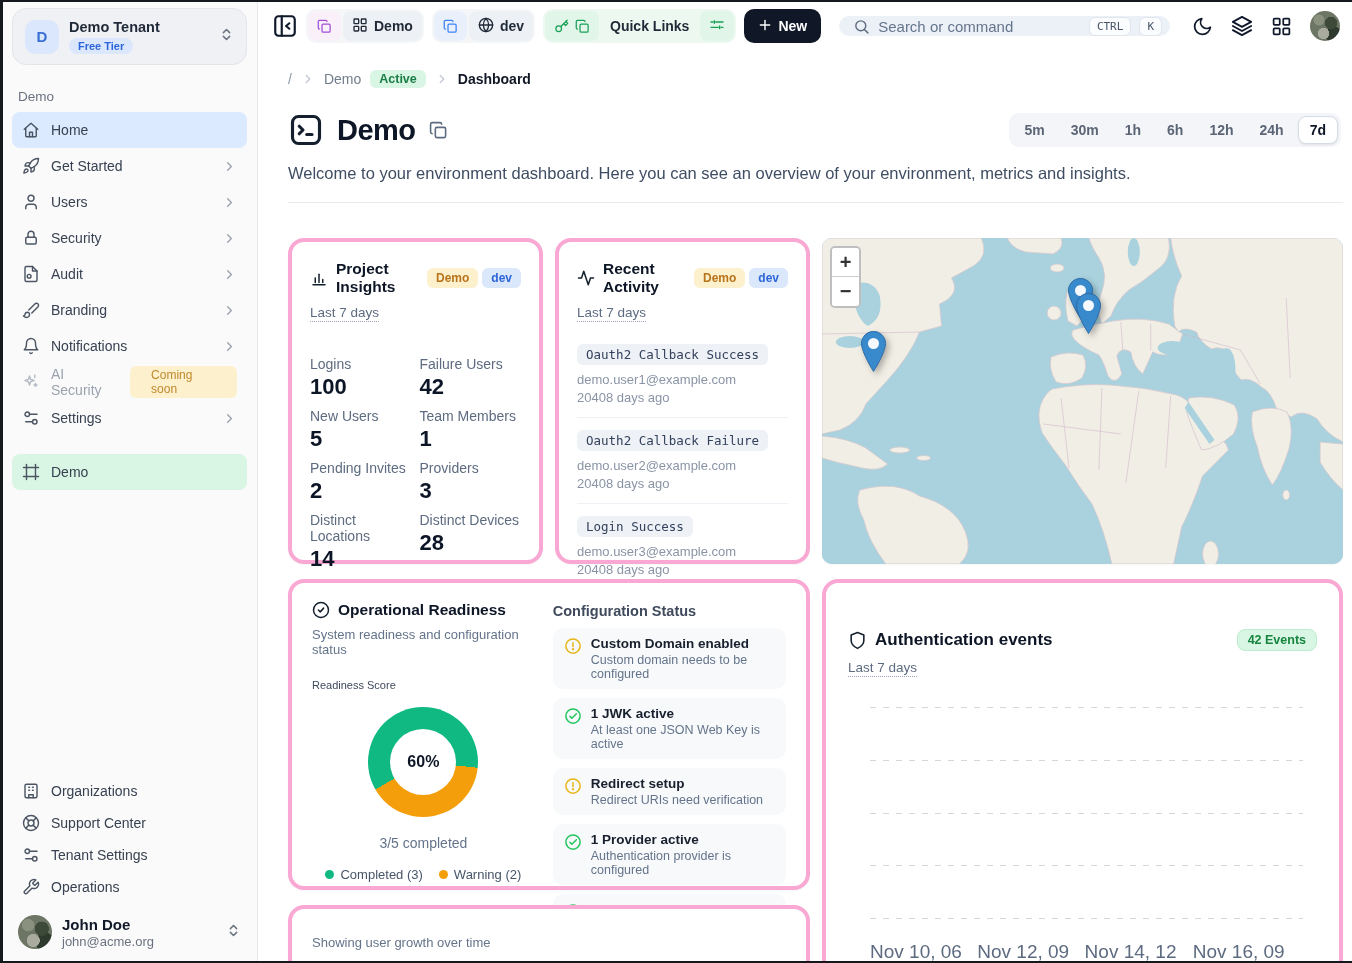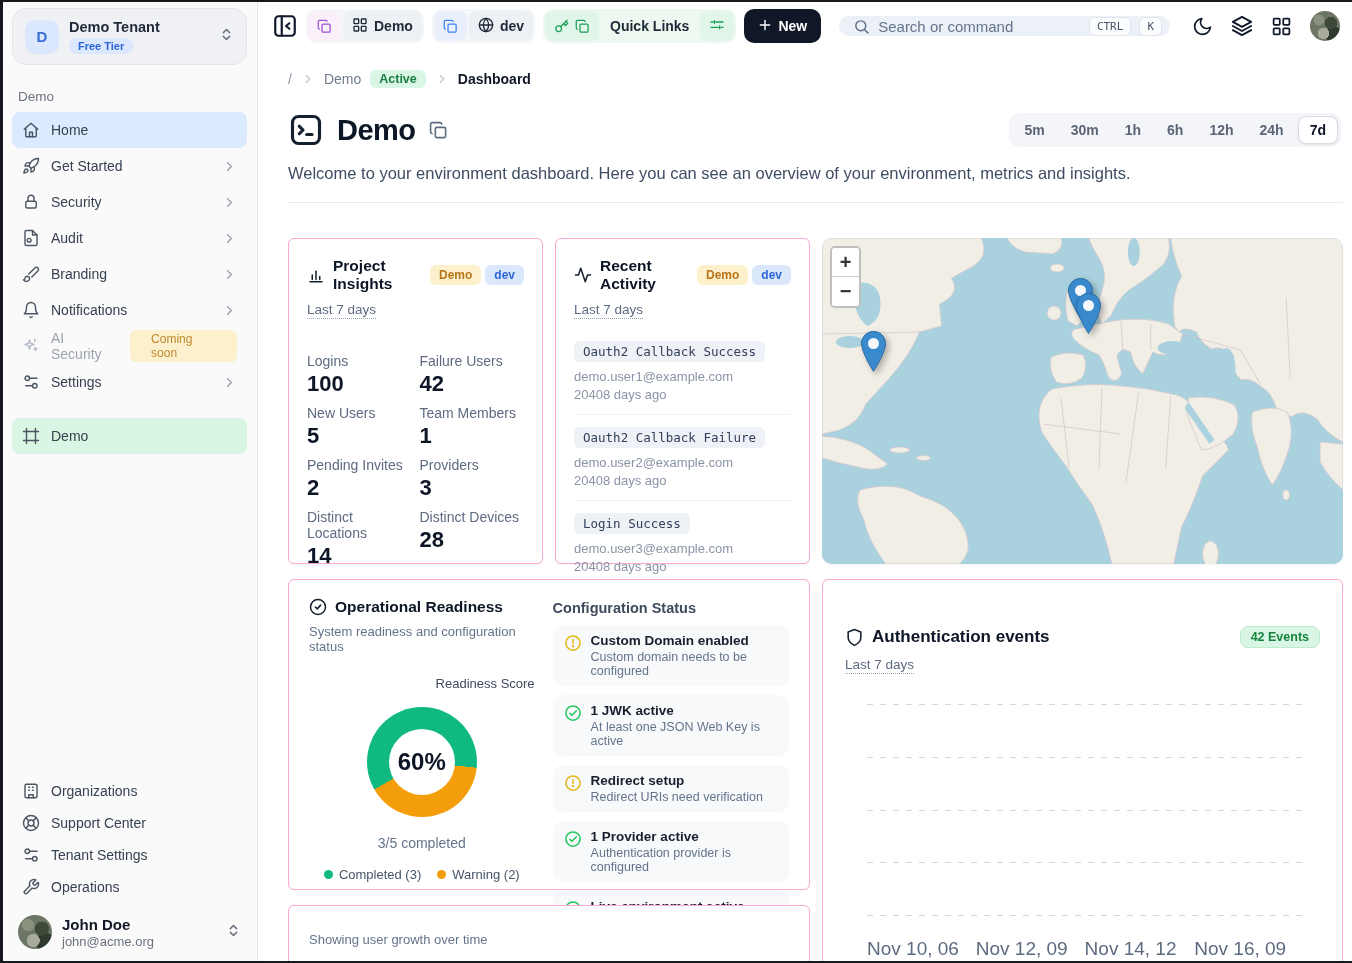--- a/index.html
+++ b/index.html
@@ -76,21 +76,21 @@
   .title-icon { display:flex; color:#15202e; }
   .page-title { font-size:29px; font-weight:800; color:#0d1626; letter-spacing:-0.5px; }
   .copy-icon { display:flex; color:#5d6b80; cursor:pointer; }
   .range-ctl { margin-left:auto; margin-right:2px; background:#f3f5f8; border-radius:10px; padding:3px; display:flex; gap:2px; }
   .range-btn { border:1px solid transparent; background:transparent; font-family:inherit; font-size:14px; font-weight:600; color:#5b6576; padding:5px 11px; border-radius:8px; cursor:pointer; }
   .range-btn.selected { background:#fff; border-color:#d6dce4; color:#0d1626; font-weight:700; box-shadow:0 1px 2px rgba(0,0,0,.08); }
   .subtitle { margin-top:16px; font-size:16.5px; color:#3f4d63; }
   .divider { height:1px; background:#e7eaee; margin-top:19px; }
 
   .grid { display:grid; grid-template-columns:255px 255px 1fr; grid-template-rows:326px 311px 150px; gap:15px 12px; margin-top:35px; }
-  .card { background:#fff; border:1px solid #f9a8d4; border-radius:6px; box-shadow:0 1px 2px rgba(16,23,42,.04); padding:18px; }
+  .card { background:#fff; border:4px solid #f9a8d4; border-radius:16px; box-shadow:0 1px 2px rgba(16,23,42,.04); padding:18px; }
   .card-head { display:flex; align-items:center; gap:8px; }
   .card-hicon { display:flex; color:#15202e; }
   .card-title { font-size:15.5px; font-weight:700; color:#0d1626; }
   .badges { margin-left:auto; display:flex; gap:4px; }
   .badge-demo { background:#fdf0cd; color:#b8741a; font-size:12px; font-weight:700; border-radius:6px; padding:3px 9px; }
   .badge-dev { background:#dbe7fb; color:#2c66d9; font-size:12px; font-weight:700; border-radius:6px; padding:3px 9px; }
   .period { display:inline-block; margin-top:9px; font-size:13.5px; color:#5d6b80; border-bottom:1.5px dotted #9aa4b4; padding-bottom:1px; cursor:default; }
 
   
   .stats { display:grid; grid-template-columns:1fr 1fr; margin-top:34px; column-gap:8px; }
@@ -111,24 +111,24 @@
   .map-card svg.world { display:block; width:100%; height:100%; }
   .zoom-ctl { position:absolute; top:8px; left:8px; width:31px; background:#fff; border:2px solid rgba(0,0,0,.25); border-radius:5px; overflow:hidden; z-index:5; }
   .zoom-btn { width:100%; height:29px; display:flex; align-items:center; justify-content:center; font-size:20px; font-weight:700; color:#333; cursor:pointer; background:#fff; }
   .zoom-btn:first-child { border-bottom:1px solid #ccc; }
   .pin { position:absolute; width:25px; height:41px; cursor:pointer; filter:drop-shadow(3px 3px 3px rgba(0,0,0,.28)); }
 
   
   .ready-card { grid-column:1 / 3; grid-row:2; display:flex; gap:18px; padding:18px 20px; }
   .ready-left { width:47%; }
   .ready-sub { margin-top:8px; font-size:13px; color:#64748b; }
-  .score-label { margin-top:22px; text-align:right; font-size:13px; color:#3f4a5c; }
+  .score-label { margin-top:22px; text-align:left; font-size:11px; color:#3f4a5c; }
   .donut-wrap { display:flex; justify-content:center; margin-top:16px; }
   .donut { width:110px; height:110px; border-radius:50%; background:conic-gradient(#10b981 0deg 96deg, #f59e0b 96deg 240deg, #10b981 240deg 360deg); display:flex; align-items:center; justify-content:center; }
-  .donut-hole { width:66px; height:66px; border-radius:50%; background:#fff; display:flex; align-items:center; justify-content:center; font-size:24px; font-weight:800; color:#0d1626; }
+  .donut-hole { width:66px; height:66px; border-radius:50%; background:#fff; display:flex; align-items:center; justify-content:center; font-size:16px; font-weight:800; color:#0d1626; }
   .completed-text { margin-top:18px; text-align:center; font-size:14px; color:#64748b; }
   .legend { margin-top:16px; display:flex; justify-content:center; gap:16px; font-size:13px; color:#475569; }
   .legend-item { display:flex; align-items:center; gap:6px; }
   .dot { width:9px; height:9px; border-radius:50%; }
   .ready-right { flex:1; }
   .config-title { font-size:14.5px; font-weight:600; color:#3f4a5c; margin-top:2px; }
   .config-item { display:flex; gap:9px; background:#f7f9fb; border-radius:10px; padding:8px 11px; margin-top:9px; }
   .ci-icon { display:flex; margin-top:1px; }
   .ci-icon.warn { color:#e7b416; }
   .ci-icon.ok { color:#22c55e; }
@@ -188,20 +188,34 @@
     <div class="nav-item">
       <span class="nico">
           <svg width="18" height="18" viewBox="0 0 24 24" fill="none" stroke="currentColor" stroke-width="1.9" stroke-linecap="round" stroke-linejoin="round">
             <path d="M4.5 16.5c-1.5 1.26-2 5-2 5s3.74-.5 5-2c.71-.84.7-2.13-.09-2.91a2.18 2.18 0 0 0-2.91-.09z"></path>
             <path d="m12 15-3-3a22 22 0 0 1 2-3.95A12.88 12.88 0 0 1 22 2c0 2.72-.78 7.5-6 11a22.35 22.35 0 0 1-4 2z"></path>
             <path d="M9 12H4s.55-3.03 2-4c1.62-1.08 5 0 5 0"></path>
             <path d="M12 15v5s3.03-.55 4-2c1.08-1.62 0-5 0-5"></path>
           </svg>
         </span>
       <span>Get Started</span>
+      <span class="chev">
+          <svg width="15" height="15" viewBox="0 0 24 24" fill="none" stroke="currentColor" stroke-width="2.2" stroke-linecap="round" stroke-linejoin="round">
+            <path d="m9 18 6-6-6-6"></path>
+          </svg>
+        </span>
+    </div>
+    <div class="nav-item">
+      <span class="nico">
+          <svg width="18" height="18" viewBox="0 0 24 24" fill="none" stroke="currentColor" stroke-width="1.9" stroke-linecap="round" stroke-linejoin="round">
+            <path d="M19 21v-2a4 4 0 0 0-4-4H9a4 4 0 0 0-4 4v2"></path>
+            <circle cx="12" cy="7" r="4"></circle>
+          </svg>
+        </span>
+      <span>Users</span>
       <span class="chev">
           <svg width="15" height="15" viewBox="0 0 24 24" fill="none" stroke="currentColor" stroke-width="2.2" stroke-linecap="round" stroke-linejoin="round">
             <path d="m9 18 6-6-6-6"></path>
           </svg>
         </span>
     </div>
     <div class="nav-item">
       <span class="nico">
           <svg width="18" height="18" viewBox="0 0 24 24" fill="none" stroke="currentColor" stroke-width="1.9" stroke-linecap="round" stroke-linejoin="round">
             <rect x="5" y="11" width="14" height="9" rx="2"></rect>

